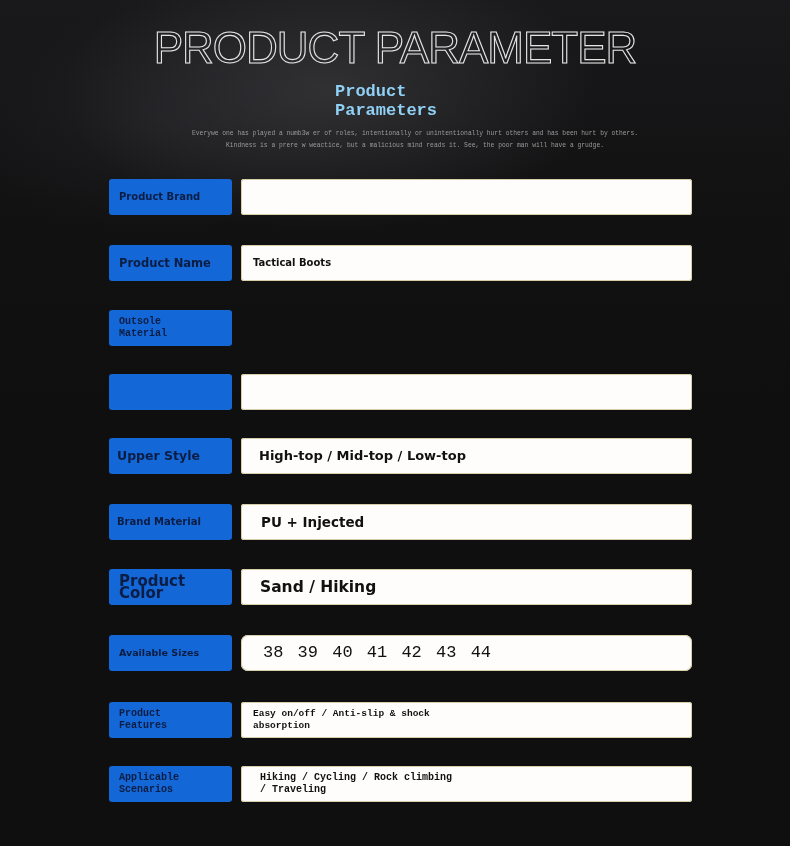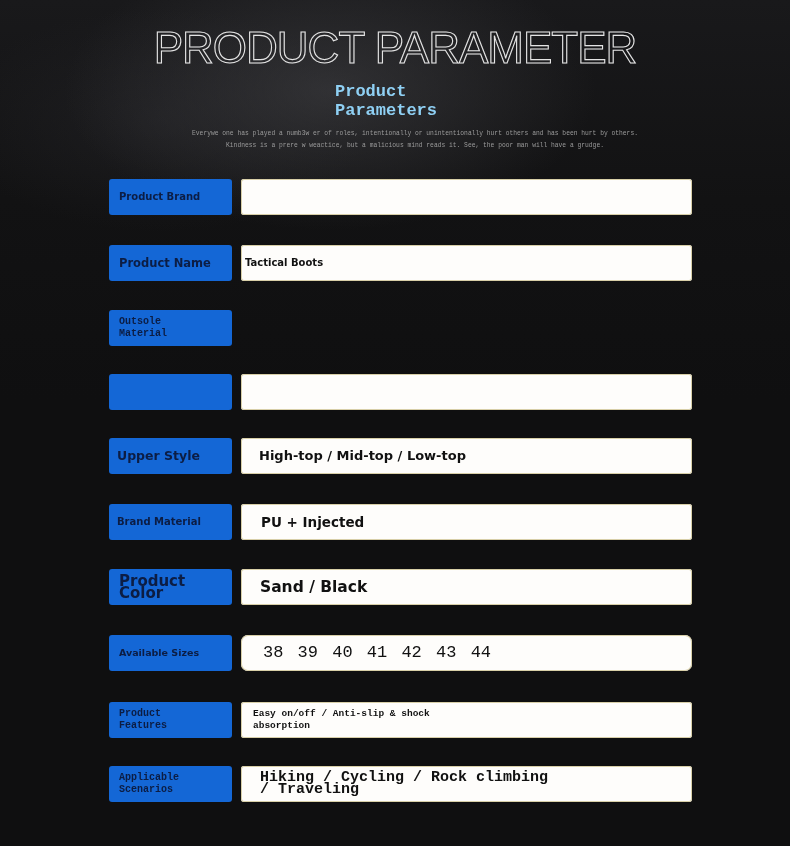--- a/index.html
+++ b/index.html
@@ -16,21 +16,21 @@
     color:transparent;-webkit-text-stroke:1.1px #e4e4e4;letter-spacing:-1px;line-height:52px;}
   .sub-title{position:absolute;left:335px;top:82px;font-weight:bold;font-size:17px;
     line-height:19px;color:#8fd0f4;}
   .desc{position:absolute;left:0;width:830px;top:128px;text-align:center;font-size:6.3px;
     line-height:12px;color:#9a9a9a;font-family:"Liberation Sans",sans-serif;}
   .row{position:absolute;left:109px;width:583px;height:51px;}
   .label{position:absolute;left:0;top:0;width:123px;height:36px;background:#1467d6;
     border-radius:3px;box-sizing:border-box;padding-left:10px;display:flex;align-items:center;
     color:#0c1d44;font-weight:bold;font-size:10.5px;line-height:12px;}
   .value{position:absolute;left:132px;top:0;width:451px;height:36px;background:#fefdfb;
-    border-radius:3px;box-shadow:0 0 0 1px #d8cfa8 inset;box-sizing:border-box;padding-left:4px;
+    border-radius:3px;box-shadow:0 0 0 1px #d8cfa8 inset;box-sizing:border-box;padding-left:12px;
     display:flex;align-items:center;color:#111;font-weight:bold;font-size:10px;line-height:12px;}
   .l-lg{font-size:12.5px;}
   .l-md{font-size:11.5px;}
   .l-sm{font-size:10px;}
   .v-lg{font-size:13px;padding-left:18px;}
   .v-xl{font-size:15.5px;padding-left:19px;}
   .v-sizes{font-size:17px;font-weight:normal;padding-left:22px;word-spacing:4px;border-radius:7px;}
   .pre{white-space:pre-line;font-family:Liberation Mono, monospace;}
 </style>
 </head>
@@ -69,33 +69,33 @@
   <div class="value v-lg">High-top / Mid-top / Low-top</div>
 </div>
 
 <div class="row" style="top:504px">
   <div class="label l-sm" style="padding-left:8px">Brand Material</div>
   <div class="value v-lg" style="font-size:13.5px;padding-left:20px">PU + Injected</div>
 </div>
 
 <div class="row" style="top:569px">
   <div class="label l-sm" style="font-size:15px">Product Color</div>
-  <div class="value v-xl">Sand / Black</div>
+  <div class="value v-xl">Sand / Hiking</div>
 </div>
 
 <div class="row" style="top:635px">
   <div class="label l-sm" style="font-size:9.5px">Available Sizes</div>
   <div class="value v-sizes pre">38  39  40  41  42  43  44</div>
 </div>
 
 <div class="row" style="top:702px">
   <div class="label l-sm pre">Product
 Features</div>
   <div class="value pre" style="padding-left:12px;font-size:9.5px">Easy on/off / Anti-slip &amp; shock
 absorption</div>
 </div>
 
 <div class="row" style="top:766px">
   <div class="label l-sm pre">Applicable
 Scenarios</div>
-  <div class="value pre" style="padding-left:19px;font-size:15px">Hiking / Cycling / Rock climbing
+  <div class="value pre" style="padding-left:19px;font-size:10px">Hiking / Cycling / Rock climbing
 / Traveling</div>
 </div>
 
 </body></html>

